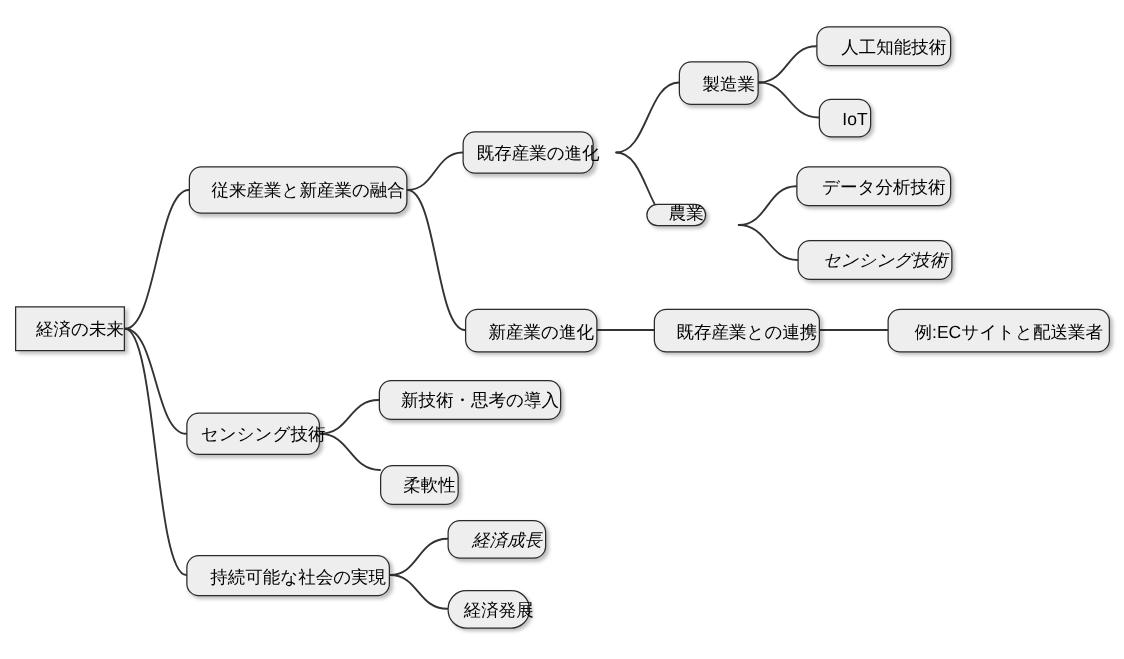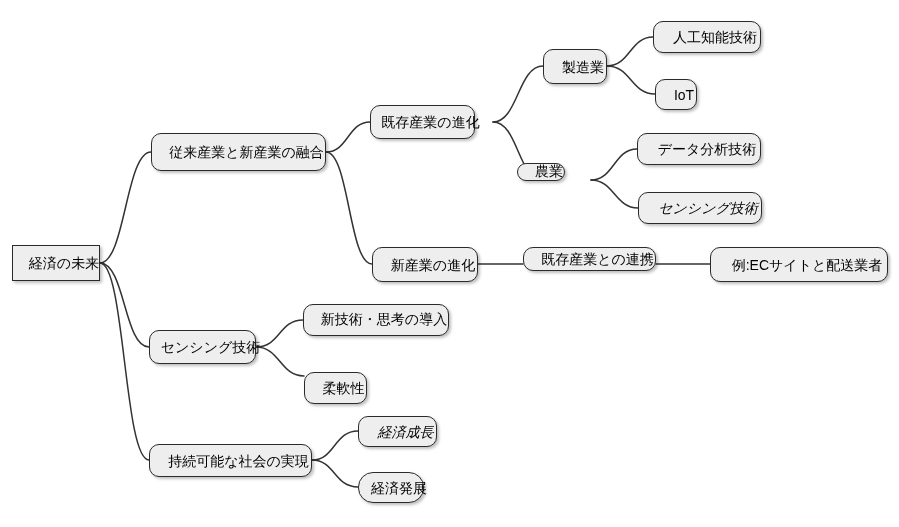--- a/index.html
+++ b/index.html
@@ -49,24 +49,24 @@
   .n-root        { left: 12px;  top: 245px; width: 88px;  height: 36px; border-radius: 0; }
   .n-fusion      { left: 151px; top: 133px; width: 175px; height: 38px; }
   .n-exist-evo   { left: 370px; top: 105px; width: 105px; height: 34px; }
   .n-manu        { left: 543px; top: 49px;  width: 64px;  height: 35px; }
   .n-ai          { left: 653px; top: 21px;  width: 108px; height: 32px; }
   .n-iot         { left: 655px; top: 79px;  width: 42px;  height: 31px; }
   .n-agri        { left: 517px; top: 163px; width: 48px;  height: 18px; font-family: Liberation Mono, monospace; }
   .n-data        { left: 637px; top: 133px; width: 124px; height: 32px; }
   .n-sensing     { left: 638px; top: 192px; width: 124px; height: 32px; font-style: italic; }
   .n-new-evo     { left: 372px; top: 247px; width: 106px; height: 35px; }
-  .n-collab      { left: 523px; top: 247px; width: 133px; height: 24px; }
+  .n-collab      { left: 523px; top: 247px; width: 133px; height: 35px; }
   .n-example     { left: 710px; top: 247px; width: 178px; height: 35px; }
   .n-change      { left: 149px; top: 330px; width: 107px; height: 34px; }
-  .n-newtech     { left: 303px; top: 304px; width: 146px; height: 32px; font-family: Liberation Mono, monospace; }
+  .n-newtech     { left: 303px; top: 304px; width: 146px; height: 32px; }
   .n-flex        { left: 304px; top: 372px; width: 63px;  height: 32px; }
   .n-sustain     { left: 149px; top: 444px; width: 163px; height: 33px; }
   .n-growth      { left: 358px; top: 416px; width: 79px;  height: 31px; font-style: italic; }
   .n-devel       { left: 358px; top: 472px; width: 66px;  height: 31px; border-radius: 15px; }
 </style>
 </head>
 <body>
 
 <div class="canvas">
 

